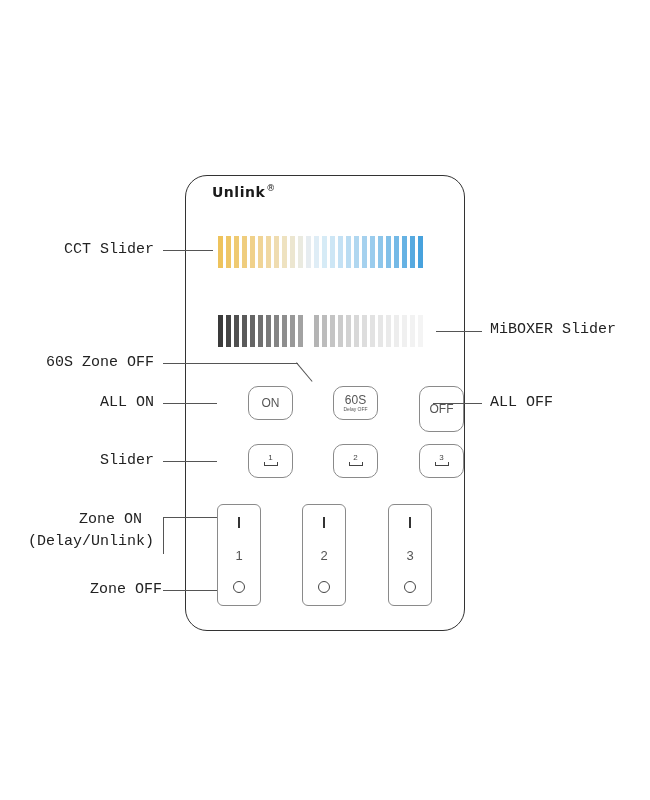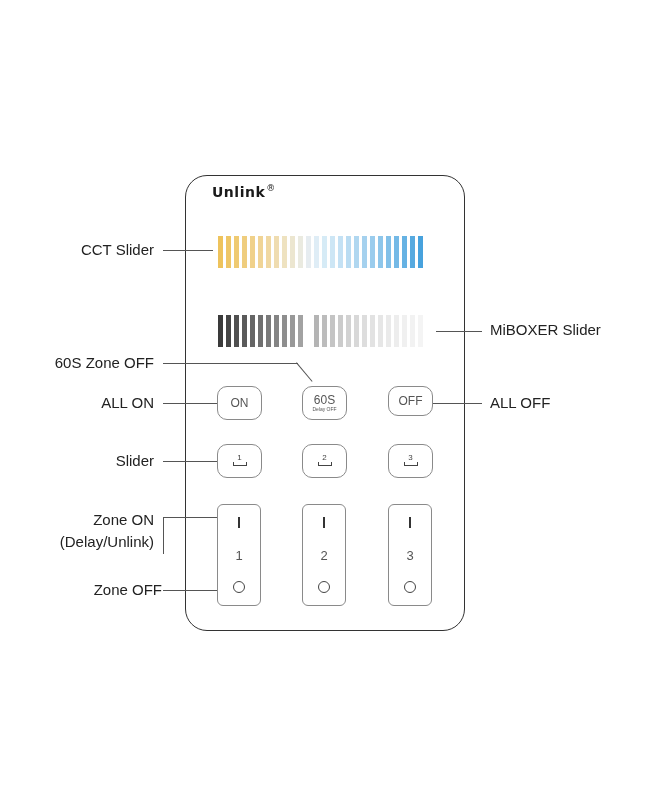--- a/index.html
+++ b/index.html
@@ -7,34 +7,34 @@
          font-family:"Liberation Sans", sans-serif; color:#222; }
   .remote { position:absolute; left:185px; top:175px; width:280px; height:456px;
             border:1.5px solid #333; border-radius:22px; box-sizing:border-box; background:#fff; }
   .logo { position:absolute; left:212px; top:183px; font-family:"DejaVu Sans", sans-serif;
           font-weight:bold; font-size:14px; letter-spacing:0.5px; color:#1a1a1a; }
   .logo sup { font-size:9px; font-weight:normal; margin-left:1px; }
   .slider { position:absolute; display:flex; gap:3.5px; }
   .slider .bar { width:4.5px; height:100%; }
   .btn { position:absolute; border:1px solid #8a8a8a; border-radius:10px; background:#fff;
          box-sizing:border-box; display:flex; align-items:center; justify-content:center;
-         color:#555; font-size:12px; cursor:pointer; }
+         color:#555; font-size:12px; cursor:pointer;margin-left:31px; }
   .btn .sub { font-size:5px; display:block; line-height:6px; }
   .btn60 { flex-direction:column; line-height:12px; }
   .scene-glyph { position:relative; width:14px; height:10px; }
   .scene-glyph .num { position:absolute; left:0; right:0; top:-3px; text-align:center; font-size:8px; color:#444; }
   .scene-glyph .tray { position:absolute; left:0; right:0; bottom:0; height:3px;
           border:1px solid #444; border-top:none; }
   .zone { position:absolute; width:44px; height:102px; border:1px solid #8a8a8a; border-radius:6px;
           box-sizing:border-box; background:#fff; }
   .zone .on { position:absolute; top:12px; left:50%; width:2px; height:11px; background:#333; margin-left:-1px; cursor:pointer; }
   .zone .num { position:absolute; top:43px; left:0; right:0; text-align:center; font-size:13px; color:#555; }
   .zone .off { position:absolute; bottom:12px; left:50%; width:10px; height:10px; margin-left:-6px;
                border:1.2px solid #444; border-radius:50%; cursor:pointer; }
-  .label { position:absolute; font-size:15px; color:#222; white-space:nowrap; }
+  .label { position:absolute; font-size:15px; color:#222; white-space:nowrap;font-family:Liberation Mono, monospace; }
   .label.right { text-align:right; }
   .line { position:absolute; background:#555; }
 </style>
 </head>
 <body>
 
 <div class="remote"></div>
 
 <div class="logo">
   <span>Unlink</span><sup>®</sup>
@@ -98,21 +98,21 @@
     <div class="bar" style="background: rgb(244, 244, 244);"></div>
   </div>
 
 <div class="btn" style="left:217px; top:386px; width:45px; height:34px;">
   <span>ON</span>
 </div>
 <div class="btn btn60" style="left:302px; top:386px; width:45px; height:34px;">
   <span>60S</span>
   <span class="sub">Delay OFF</span>
 </div>
-<div class="btn" style="left:388px; top:386px; width:45px; height:30px;">
+<div class="btn" style="left:388px; top:386px; width:45px; height:46px;">
   <span>OFF</span>
 </div>
 
 <div class="btn" style="left:217px; top:444px; width:45px; height:34px;">
   <div class="scene-glyph">
       <span class="num">1</span>
       <span class="tray"></span>
     </div>
 </div>
 <div class="btn" style="left:302px; top:444px; width:45px; height:34px;">
@@ -150,21 +150,21 @@
 <div class="label right" style="right:496px; top:354px;">60S Zone OFF</div>
 <div class="line" style="left:163px; top:363px; width:135px; height:1px;"></div>
 <div class="line" style="left:296px; top:363px; width:1px; height:30px; transform-origin:top left; transform:rotate(-40deg) scaleY(0.82);"></div>
 
 <div class="label right" style="right:496px; top:394px;">ALL ON</div>
 <div class="line" style="left:163px; top:403px; width:54px; height:1px;"></div>
 
 <div class="label right" style="right:496px; top:452px;">Slider</div>
 <div class="line" style="left:163px; top:461px; width:54px; height:1px;"></div>
 
-<div class="label right" style="right:496px; top:511px;">Zone ON</div>
+<div class="label right" style="right:508px; top:511px;">Zone ON</div>
 <div class="label right" style="right:496px; top:533px;">(Delay/Unlink)</div>
 <div class="line" style="left:163px; top:517px; width:54px; height:1px;"></div>
 <div class="line" style="left:163px; top:517px; width:1px; height:37px;"></div>
 
 <div class="label right" style="right:488px; top:581px;">Zone OFF</div>
 <div class="line" style="left:163px; top:590px; width:54px; height:1px;"></div>
 
 <div class="line" style="left:436px; top:331px; width:46px; height:1px;"></div>
 <div class="label" style="left:490px; top:321px;">MiBOXER Slider</div>
 

